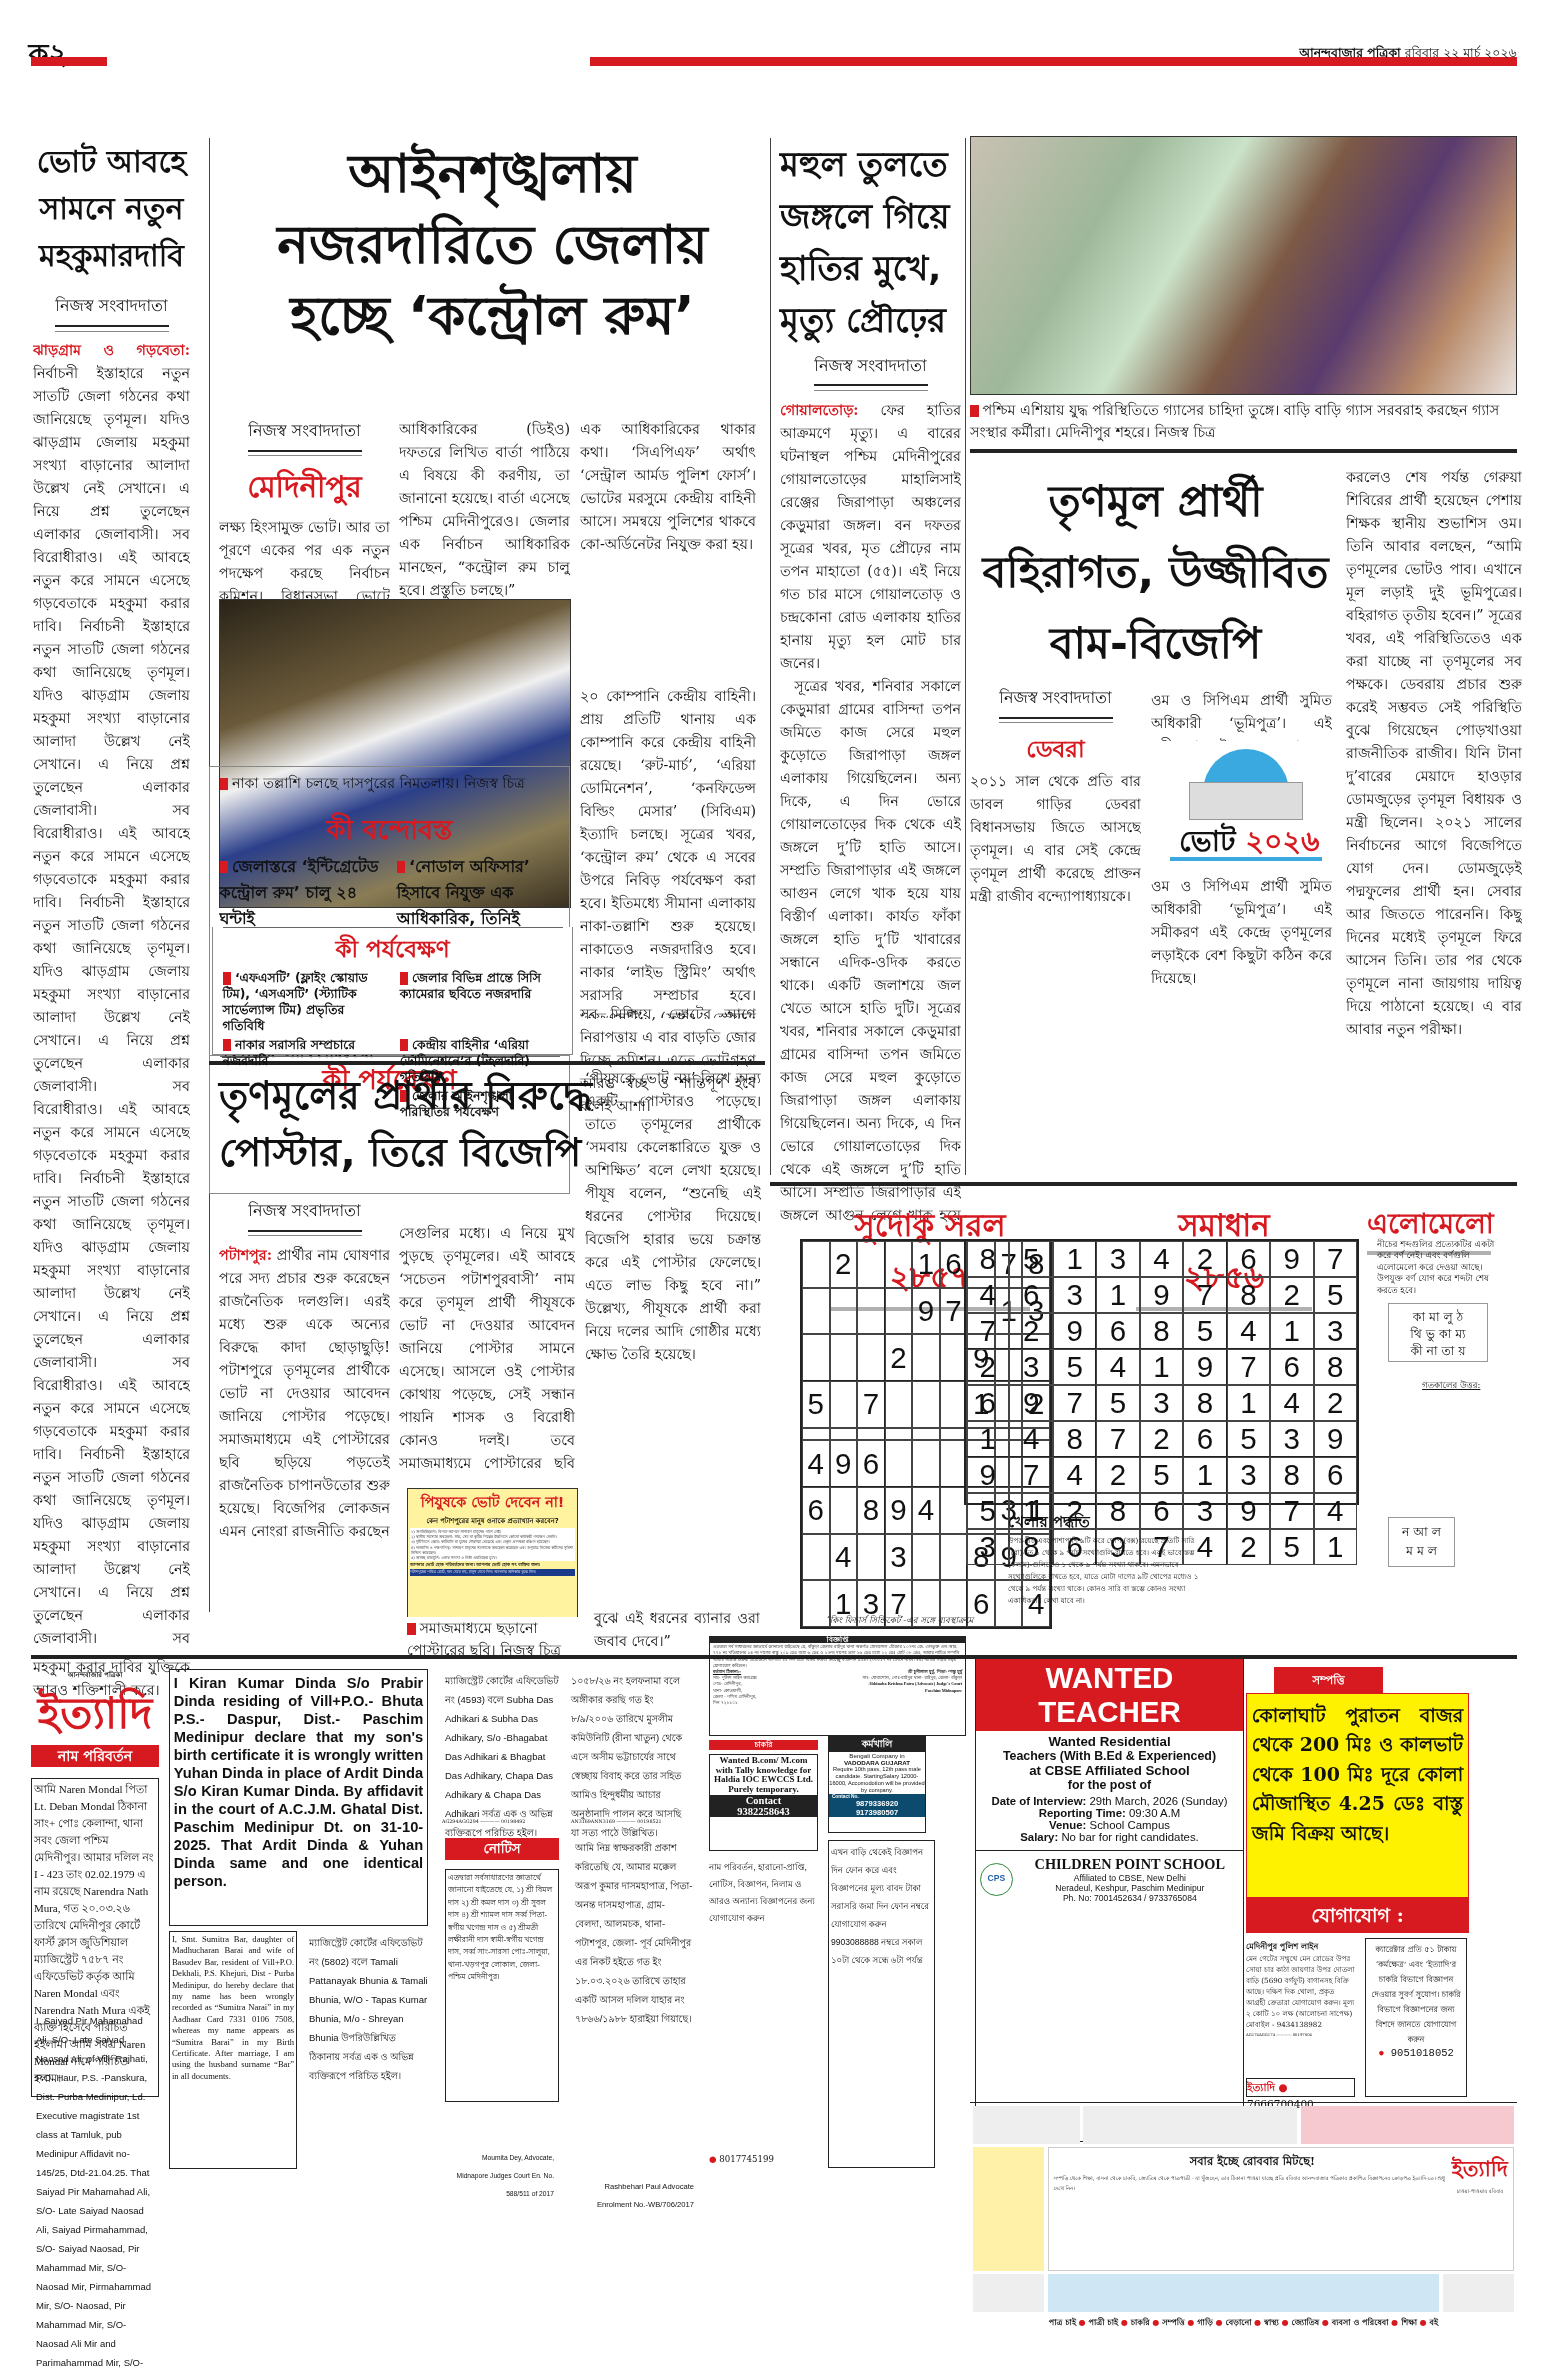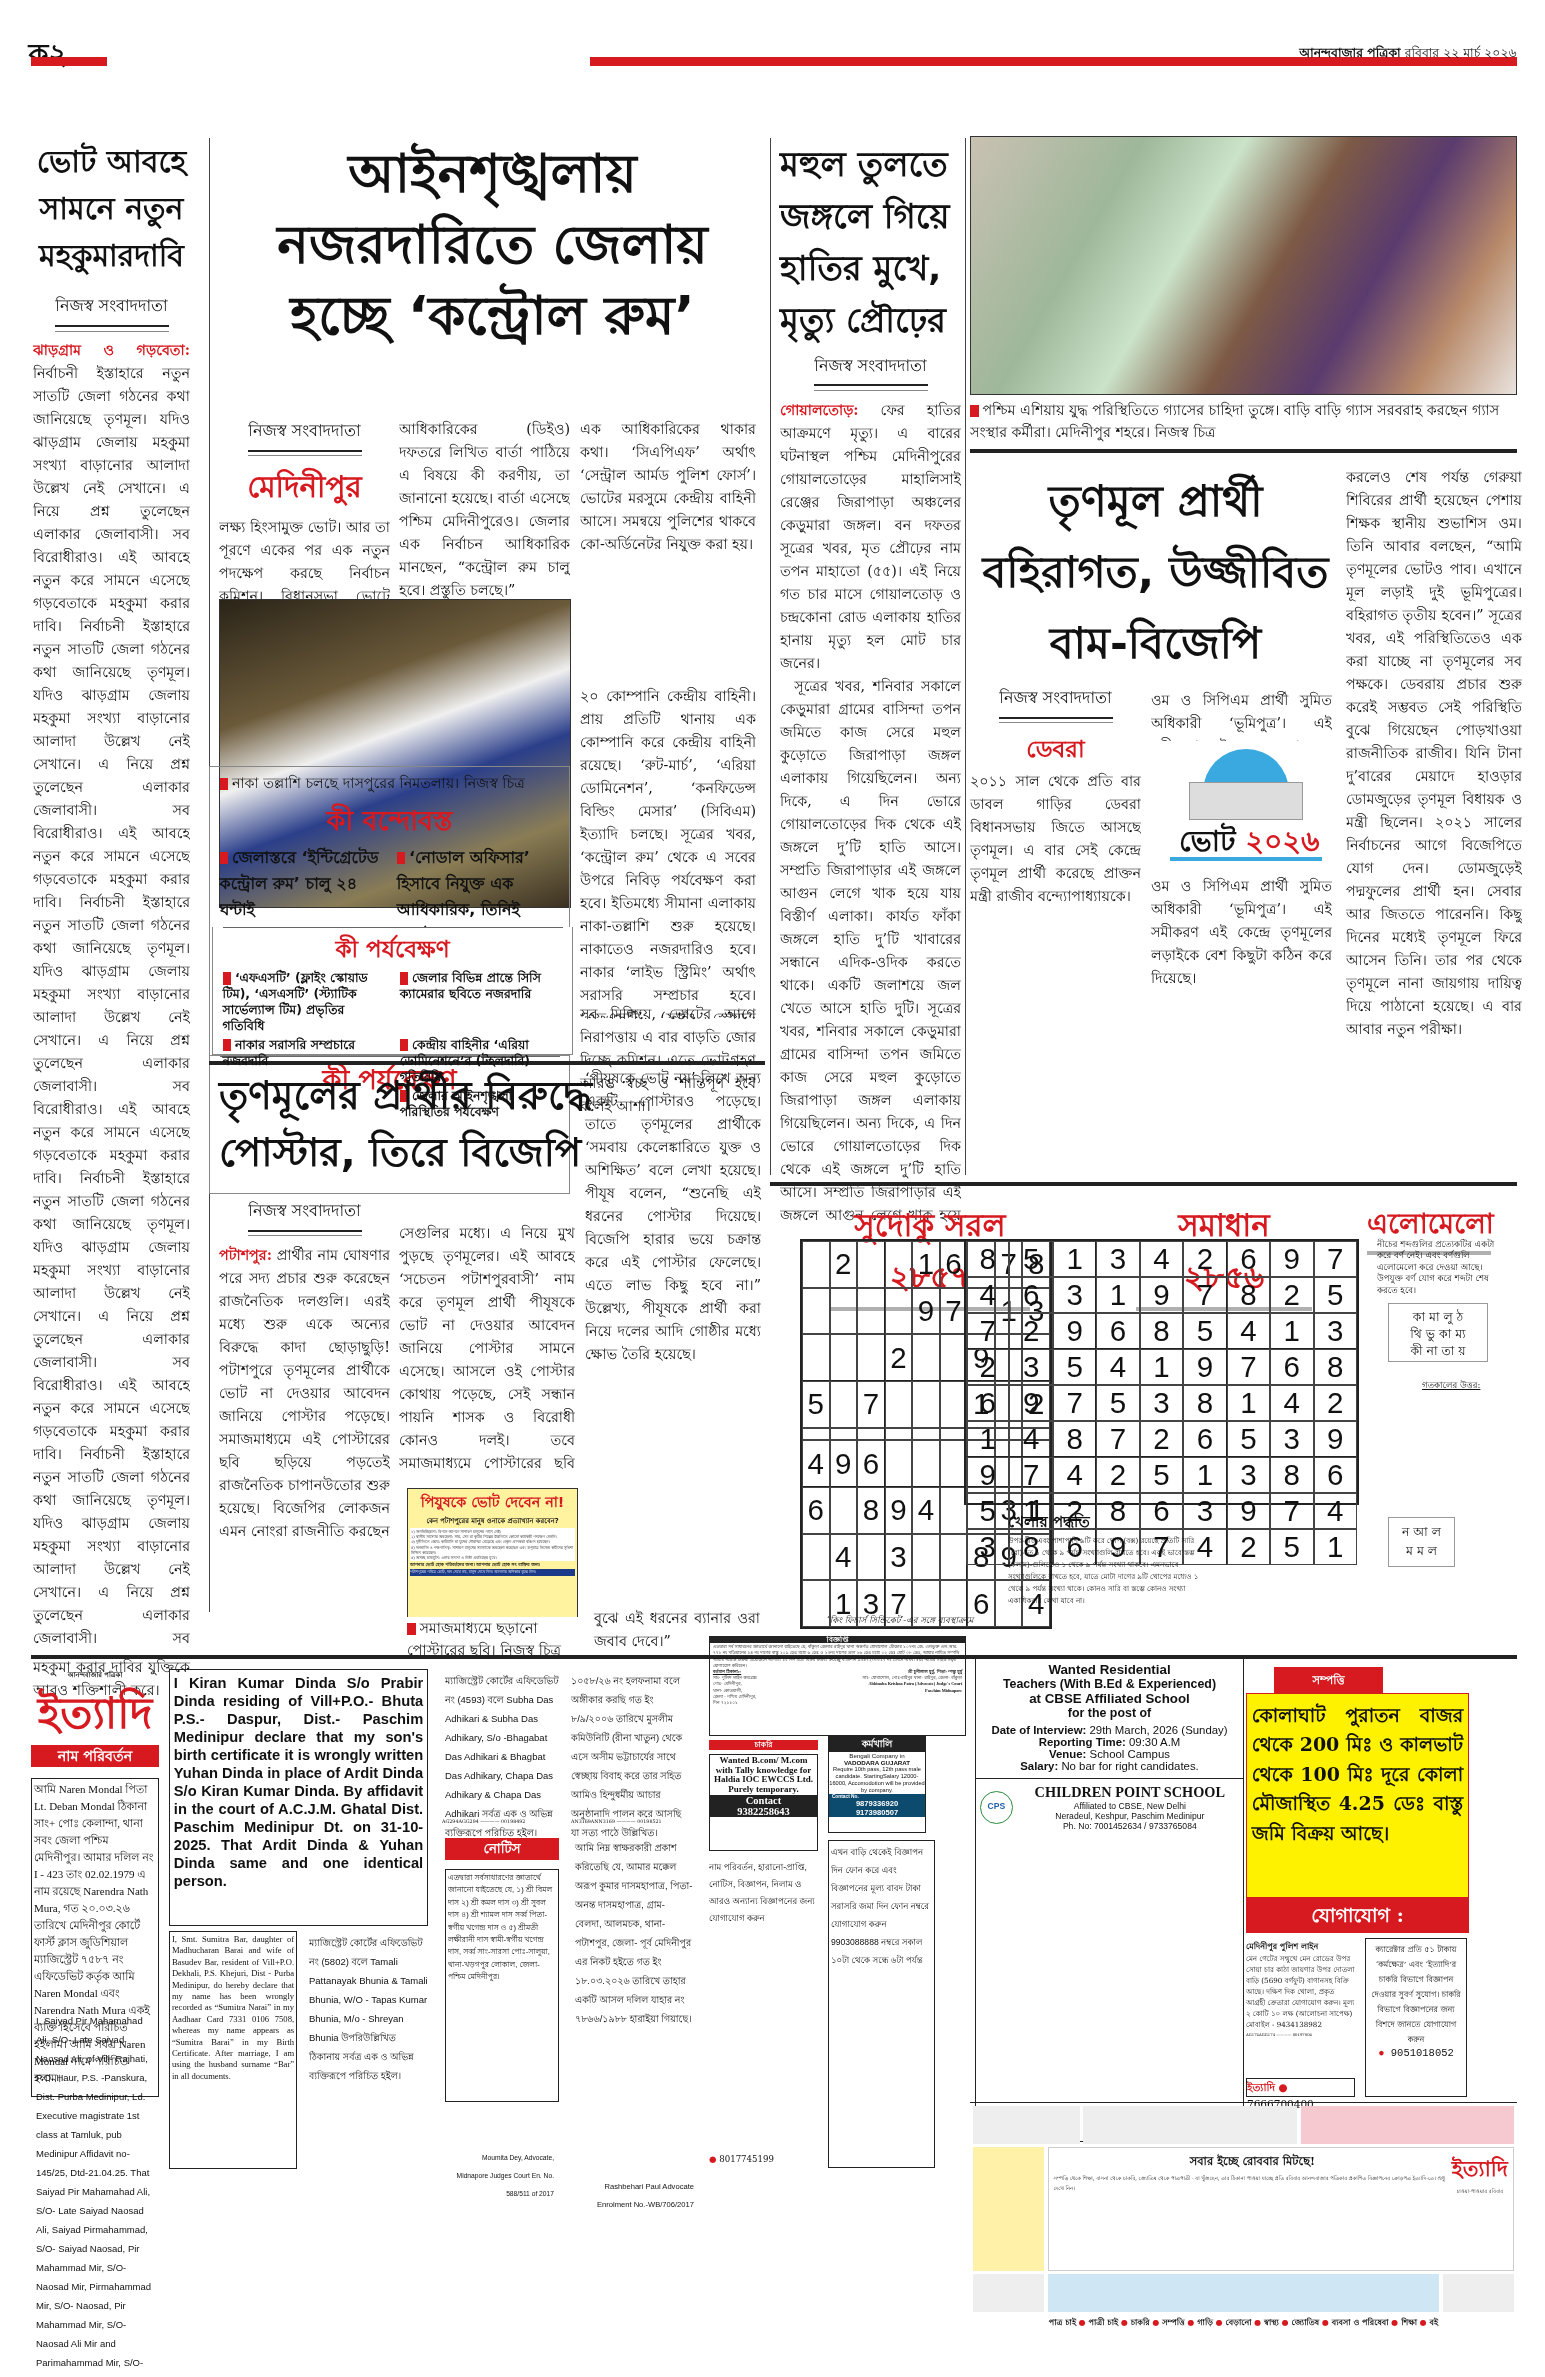--- a/index.html
+++ b/index.html
@@ -74,21 +74,21 @@
 </div>
 <div class="abs col-text" style="left:399px;top:418px;width:171px;height:266px;overflow:hidden;">আধিকারিকের (ডিইও) দফতরে লিখিত বার্তা পাঠিয়ে এ বিষয়ে কী করণীয়, তা জানানো হয়েছে। বার্তা এসেছে পশ্চিম মেদিনীপুরেও। জেলার এক নির্বাচন আধিকারিক মানছেন, “কন্ট্রোল রুম চালু হবে। প্রস্তুতি চলছে।”</div>
 <div class="abs col-text" style="left:580px;top:418px;width:176px;height:266px;overflow:hidden;">এক আধিকারিকের থাকার কথা। ‘সিএপিএফ’ অর্থাৎ ‘সেন্ট্রাল আর্মড পুলিশ ফোর্স’। ভোটের মরসুমে কেন্দ্রীয় বাহিনী আসে। সমন্বয়ে পুলিশের থাকবে কো-অর্ডিনেটর নিযুক্ত করা হয়।</div>
 
 <div class="abs photo" style="left:219px;top:599px;width:352px;height:309px;background:linear-gradient(160deg,#2a2418,#6b5a3a 30%,#f0f0f0 45%,#2b3f8a 60%,#8a7d55 80%,#3a3020);"></div>
 <div class="abs caption" style="left:219px;top:761px;width:352px;"></div>
 <div class="abs col-text" style="left:580px;top:685px;width:176px;height:333px;overflow:hidden;">২০ কোম্পানি কেন্দ্রীয় বাহিনী। প্রায় প্রতিটি থানায় এক কোম্পানি করে কেন্দ্রীয় বাহিনী রয়েছে। ‘রুট-মার্চ’, ‘এরিয়া ডোমিনেশন’, ‘কনফিডেন্স বিল্ডিং মেসার’ (সিবিএম) ইত্যাদি চলছে। সূত্রের খবর, ‘কন্ট্রোল রুম’ থেকে এ সবের উপরে নিবিড় পর্যবেক্ষণ করা হবে। ইতিমধ্যে সীমানা এলাকায় নাকা-তল্লাশি শুরু হয়েছে। নাকাতেও নজরদারিও হবে। নাকার ‘লাইভ স্ট্রিমিং’ অর্থাৎ সরাসরি সম্প্রচার হবে। ‘এফএসটি’ (ফ্লাইং স্কোয়াড টিম), ‘এসএসটি’ (স্ট্যাটিক সার্ভেল্যান্স টিম) প্রভৃতিতে ব্যবহৃত গাড়িতে, ‘নাকা’র অবস্থানে ৩৬০ ডিগ্রি ‘পিটিজেড’ (প্যান-টিল্ট-জুম) ক্যামেরা বসানো হবে। এই ক্যামেরার মাধ্যমে ‘লাইভ স্ট্রিমিং’ হবে। ‘লাইভ ফিড’ পৌঁছবে ‘কন্ট্রোল রুমে’। সবটা পর্যবেক্ষণ করতে পারবেন ‘কন্ট্রোল রুমে’র দায়িত্বে থাকা আধিকারিকেরা।</div>
 <div class="abs col-text" style="left:580px;top:1003px;width:176px;">সব মিলিয়ে, ভোটের আগে নিরাপত্তায় এ বার বাড়তি জোর দিচ্ছে কমিশন। এতে ভোটগ্রহণ আরও স্বচ্ছ ও শান্তিপূর্ণ হবে বলেই আশা।</div>
 
 <div class="abs" style="left:209px;top:766px;width:361px;height:290px;border:1px solid #888;padding:4.8px 9.5px;">
-  <div class="caption" style="margin-bottom:6px;"><span class="sq"></span><span>নাকা তল্লাশি চলছে দাসপুরের নিমতলায়। নিজস্ব চিত্র</span></div>
+  <div class="caption" style="margin-bottom:15px;"><span class="sq"></span><span>নাকা তল্লাশি চলছে দাসপুরের নিমতলায়। নিজস্ব চিত্র</span></div>
   <div class="box-head">কী বন্দোবস্ত</div>
   <div style="display:grid;grid-template-columns:1fr 1fr;column-gap:14.3px;">
     <div class="bullet"><span class="sq"></span><span>জেলাস্তরে ‘ইন্টিগ্রেটেড কন্ট্রোল রুম’ চালু ২৪ ঘন্টাই</span></div>
     <div class="bullet"><span class="sq"></span><span>‘নোডাল অফিসার’ হিসাবে নিযুক্ত এক আধিকারিক, তিনিই ‘কন্ট্রোল রুম’-এর ইনচার্জ</span></div>
     <div class="bullet"><span class="sq"></span><span>পর্যবেক্ষণে জেলাশাসক, পুলিশ সুপার প্রমুখের দফতরের আধিকারিকেরা</span></div>
     <div class="bullet"><span class="sq"></span><span>থাকবে ‘কন্ট্রোল রুম’-এর নির্দিষ্ট ল্যান্ডলাইন নম্বর</span></div>
   </div>
 </div>
 <div class="abs" style="left:209px;top:1056px;width:361px;height:138px;border:1px solid #888;border-top:none;padding:0 9.5px;">
   <div style="border-top:1px solid #666;margin-bottom:1.9px;"></div>
@@ -429,20 +429,21 @@
     <div style="font-size:4.8px;text-align:left;padding-left:2.9px;">Contact No.</div>
     <div style="font-size:7.6px;">9879336920</div>
     <div style="font-size:7.6px;">9173980507</div>
   </div>
 </div>
 <div class="abs ad-text" style="left:709px;top:1859px;width:109px;height:285px;overflow:hidden;font-size:8.6px;line-height:17px;">নাম পরিবর্তন, হারানো-প্রাপ্তি, নোটিস, বিজ্ঞাপন, নিলাম ও আরও অন্যান্য বিজ্ঞাপনের জন্য যোগাযোগ করুন</div>
 <div class="abs" style="left:709px;top:2154px;font-size:8.6px;"><span class="red">●</span> <span>8017745199</span></div>
 <div class="abs ad-box ad-text" style="left:828px;top:1840px;width:107px;height:328px;padding:1.9px;font-size:8.6px;line-height:18px;">এখন বাড়ি থেকেই বিজ্ঞাপন দিন ফোন করে এবং বিজ্ঞাপনের মূল্য বাবদ টাকা সরাসরি জমা দিন ফোন নম্বরে যোগাযোগ করুন 9903088888 নম্বরে সকাল ১০টা থেকে সন্ধে ৬টা পর্যন্ত</div>
 
 <div class="abs ad-box" style="left:975px;top:1658px;width:269px;height:484px;border-width:1.9px;text-align:center;font-family:'Liberation Sans',sans-serif;">
+  <div style="background:#d71920;color:#fff;font-weight:bold;font-size:29.5px;padding:1.9px 0;">WANTED TEACHER</div>
   <div style="font-size:13.3px;font-weight:bold;margin-top:2.9px;">Wanted Residential</div>
   <div style="font-size:12.4px;font-weight:bold;">Teachers (With B.Ed &amp; Experienced)</div>
   <div style="font-size:13.3px;font-weight:bold;">at CBSE Affiliated School</div>
   <div style="font-size:12.4px;font-weight:bold;">for the post of</div>
   <div style="font-size:11.4px;margin-top:3.8px;"><b>Date of Interview:</b> <span>29th March, 2026 (Sunday)</span></div>
   <div style="font-size:11.4px;"><b>Reporting Time:</b> <span>09:30 A.M</span></div>
   <div style="font-size:11.4px;"><b>Venue:</b> <span>School Campus</span></div>
   <div style="font-size:11.4px;"><b>Salary:</b> <span>No bar for right candidates.</span></div>
   <div style="border-top:1.4px solid #222;margin-top:6.7px;padding-top:4.8px;display:flex;align-items:center;">
     <div style="width:33px;height:33px;border-radius:50%;border:1.9px solid #2a8a3a;margin:0 3.8px;font-size:8.6px;line-height:29.5px;color:#1f5fa8;font-weight:bold;">CPS</div>

